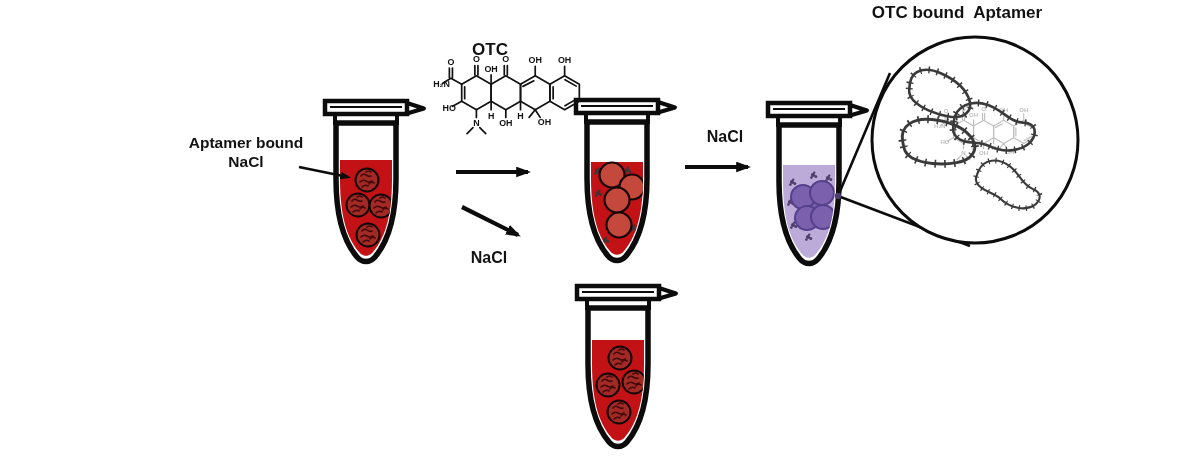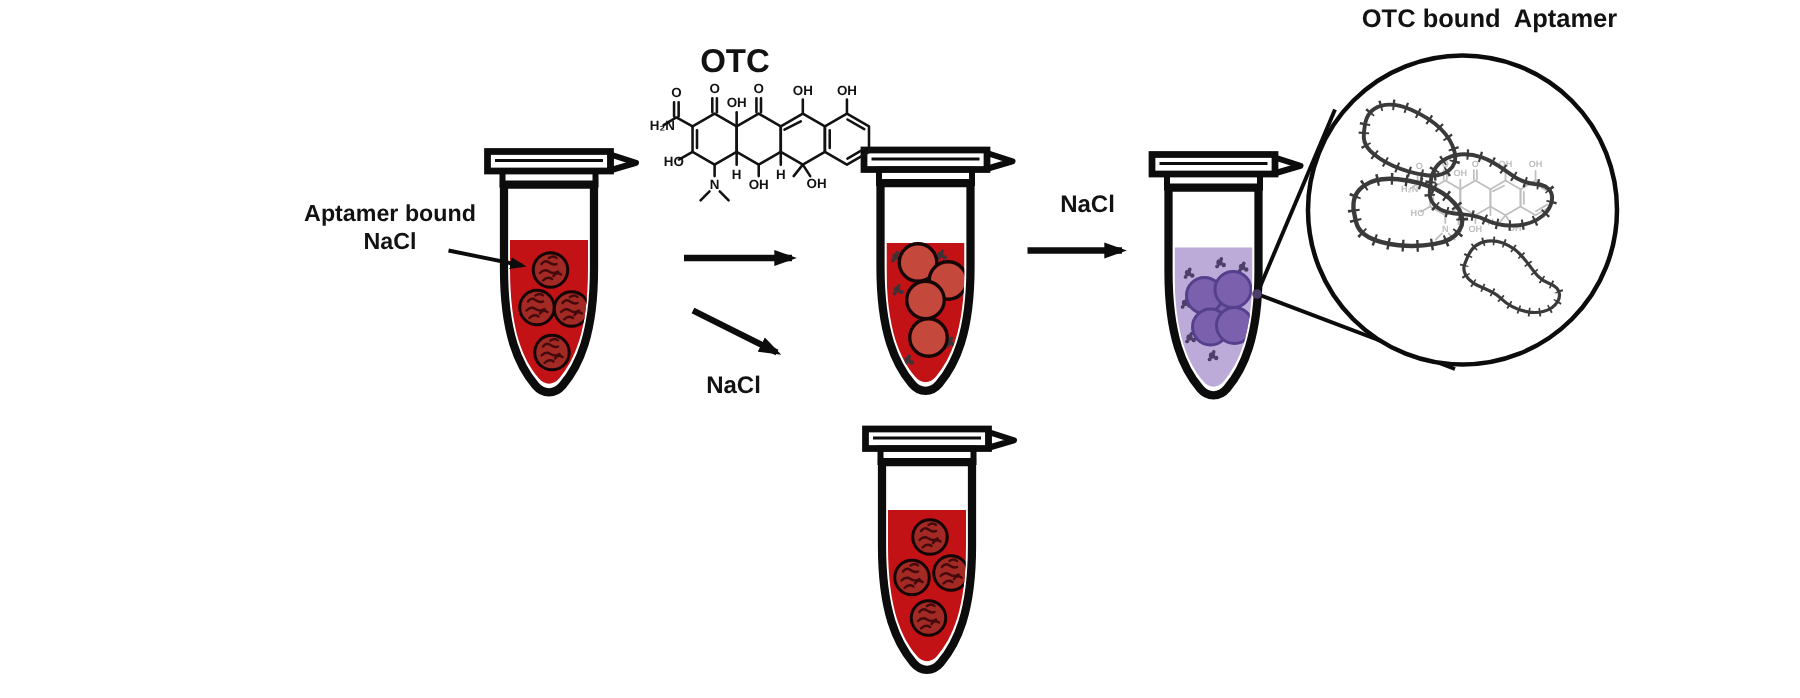--- a/index.html
+++ b/index.html
@@ -206,23 +206,23 @@
     <use href="#otc-skel" transform="translate(938,100) scale(0.58)" style="color:#8a8a8a" opacity="0.55"></use>
 
     <use href="#hairpin-a" transform="translate(916,60) rotate(24)"></use>
     <use href="#hairpin-b" transform="translate(956,92) rotate(12)"></use>
     <use href="#hairpin-a" transform="translate(901,114) rotate(6) scale(1.12)"></use>
     <use href="#hairpin-b" transform="translate(988,148) rotate(30) scale(0.82)"></use>
 
     <use href="#otc-skel" transform="translate(439,46) scale(0.85)" style="color:#121212"></use>
   </svg>
 
-  <div class="label" style="left:190px;top:134px;width:140px;font-size:15.5px"><span>Aptamer bound</span><br><span>NaCl</span></div>
-
-  <div class="label" style="left:458px;top:28px;width:64px;font-size:22px">OTC</div>
+  <div class="label" style="left:176px;top:134px;width:140px;font-size:15.5px"><span>Aptamer bound</span><br><span>NaCl</span></div>
+
+  <div class="label" style="left:458px;top:40px;width:64px;font-size:17px">OTC</div>
 
   <div class="label" style="left:695px;top:127px;width:60px;font-size:16px">NaCl</div>
 
   <div class="label" style="left:459px;top:248px;width:60px;font-size:16px">NaCl</div>
 
-  <div class="label" style="left:898px;top:3px;width:190px;font-size:17px">OTC bound  Aptamer</div>
+  <div class="label" style="left:862px;top:3px;width:190px;font-size:17px">OTC bound  Aptamer</div>
 
 </div>
 
 </body></html>

